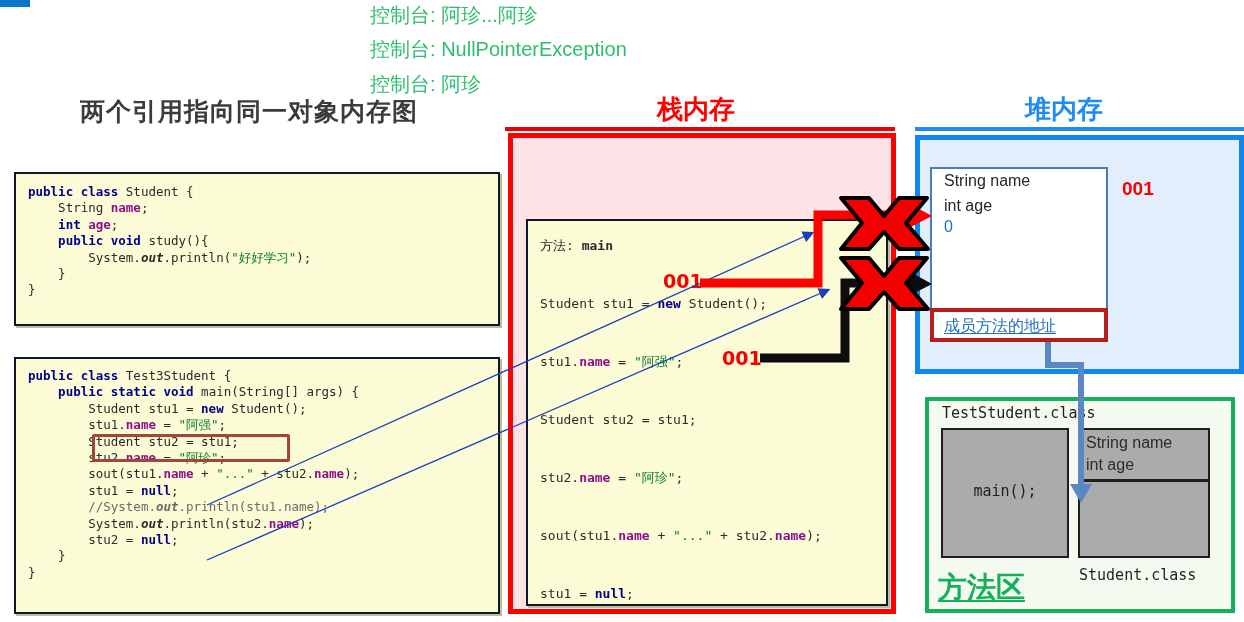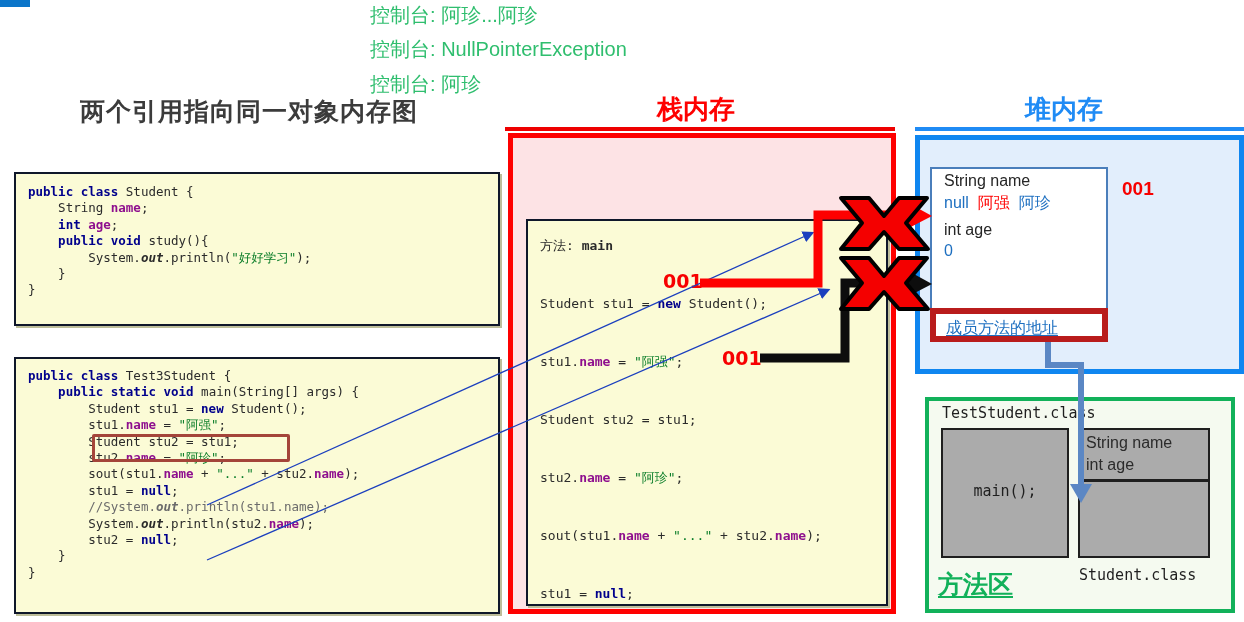--- a/index.html
+++ b/index.html
@@ -56,21 +56,21 @@
 
   
   #heap-panel{left:915px;top:135px;width:329px;height:239px;
               background:#e2eefc;border:5px solid #0f86f0;box-sizing:border-box;}
   #obj-box{left:930px;top:167px;width:178px;height:156px;
            background:#fff;border:2px solid #4a7ebb;box-sizing:border-box;}
   #obj-box .row{font-size:16px;padding:3px 0 0 12px;color:#262626;white-space:nowrap;}
   #obj-box .blue{color:#1d6fc0;}
   #obj-box .red{color:#fe0000;}
   #method-addr{left:930px;top:308px;width:178px;height:34px;
-               background:#fff;border:6px solid #b91c1c;box-sizing:border-box;}
+               background:#fff;border:4px solid #b91c1c;box-sizing:border-box;}
   #method-addr span{font-size:16px;color:#1d6fc0;padding:4px 0 0 10px;display:block;
                     text-decoration:underline;text-underline-offset:2px;white-space:nowrap;}
   #heap-001{left:1122px;top:178px;font-size:19px;font-weight:bold;color:#f70000;}
 
   
   #method-area{left:925px;top:397px;width:310px;height:216px;
                background:#f5faf0;border:4px solid #12b15a;box-sizing:border-box;}
   #ma-label-test{left:942px;top:404px;font-size:15px;color:#1f1f1f;
                  font-family:"DejaVu Sans Mono","Liberation Mono",monospace;}
   #gray-main{left:941px;top:428px;width:128px;height:130px;
@@ -78,21 +78,21 @@
   #gray-main span{font-size:15px;color:#1f1f1f;display:block;text-align:center;
                   margin-top:52px;font-family:"DejaVu Sans Mono","Liberation Mono",monospace;}
   #gray-student{left:1078px;top:428px;width:132px;height:130px;
                 background:#ababab;border:2px solid #1f1f1f;box-sizing:border-box;}
   #gray-student .t{font-size:16px;color:#2b2b2b;padding:4px 0 0 6px;white-space:nowrap;}
   #gray-student .sep{height:3px;background:#1f1f1f;margin:5px 0 0 0;}
   #gray-student .b{font-size:16px;color:#1f1f1f;padding:8px 0 0 6px;
                    font-family:"DejaVu Sans Mono","Liberation Mono",monospace;}
   #ma-label-student{left:1079px;top:566px;font-size:15px;color:#1f1f1f;
                     font-family:"DejaVu Sans Mono","Liberation Mono",monospace;}
-  #ma-title{left:938px;top:568px;font-size:25px;font-weight:bold;color:#12b15a;
+  #ma-title{left:938px;top:568px;font-size:29px;font-weight:bold;color:#12b15a;
             text-decoration:underline;text-underline-offset:3px;}
 
   svg.overlay{position:absolute;left:0;top:0;width:1244px;height:622px;
               pointer-events:none;}
 </style>
 </head>
 <body>
 
 <div class="abs" id="blue-stub"></div>
 
@@ -163,21 +163,20 @@
 System..println(stu2.);
 
 stu2 = ;</div>
 </div>
 <div class="abs addr001" id="addr-001-a">001</div>
 <div class="abs addr001" id="addr-001-b">001</div>
 
 <div class="abs" id="heap-panel"></div>
 <div class="abs" id="obj-box">
   <div class="row">String name</div>
-  <div class="row"><span class="blue">null</span>&nbsp; <span class="red">阿强</span>&nbsp; <span class="blue">阿珍</span></div>
   <div class="row" style="padding-top:7px;">int age</div>
   <div class="row blue">0</div>
 </div>
 <div class="abs" id="method-addr">
   <span>成员方法的地址</span>
 </div>
 <div class="abs" id="heap-001">001</div>
 
 <div class="abs" id="method-area"></div>
 <div class="abs" id="ma-label-test">TestStudent.class</div>

